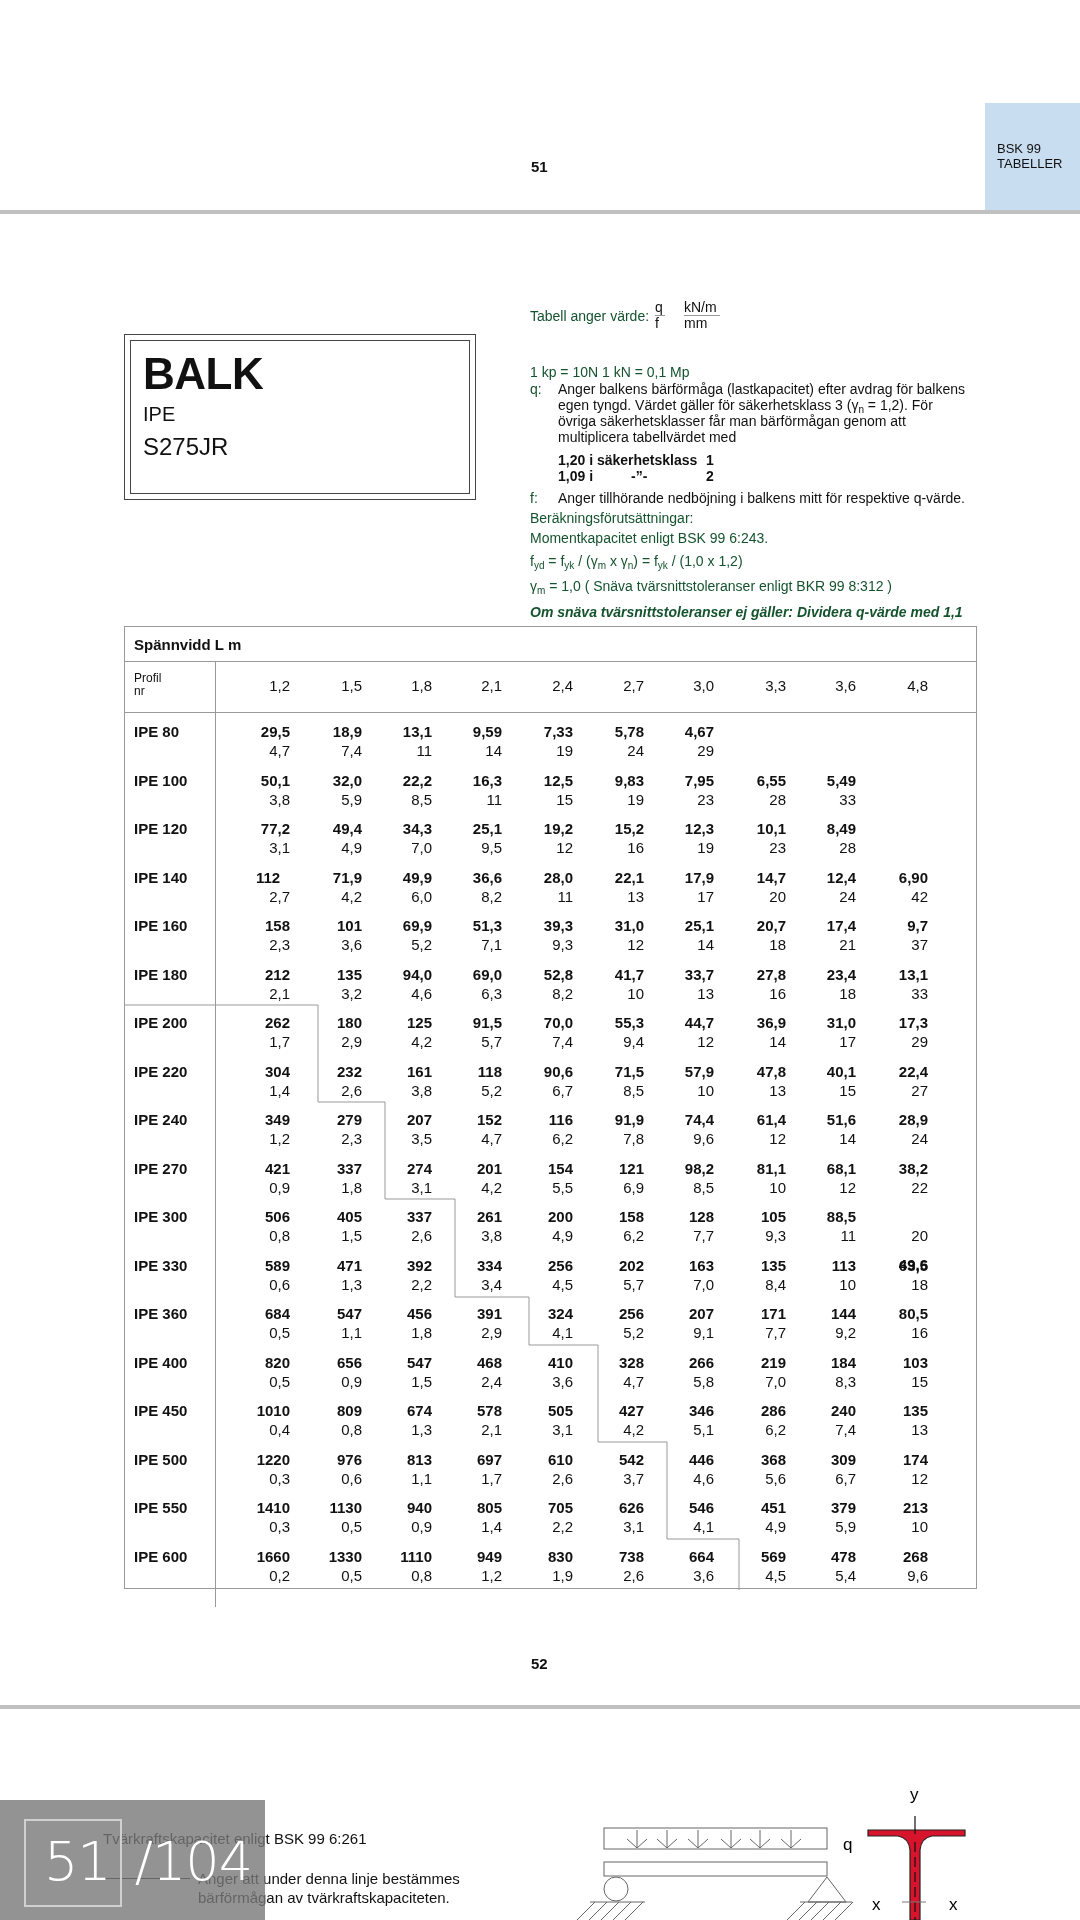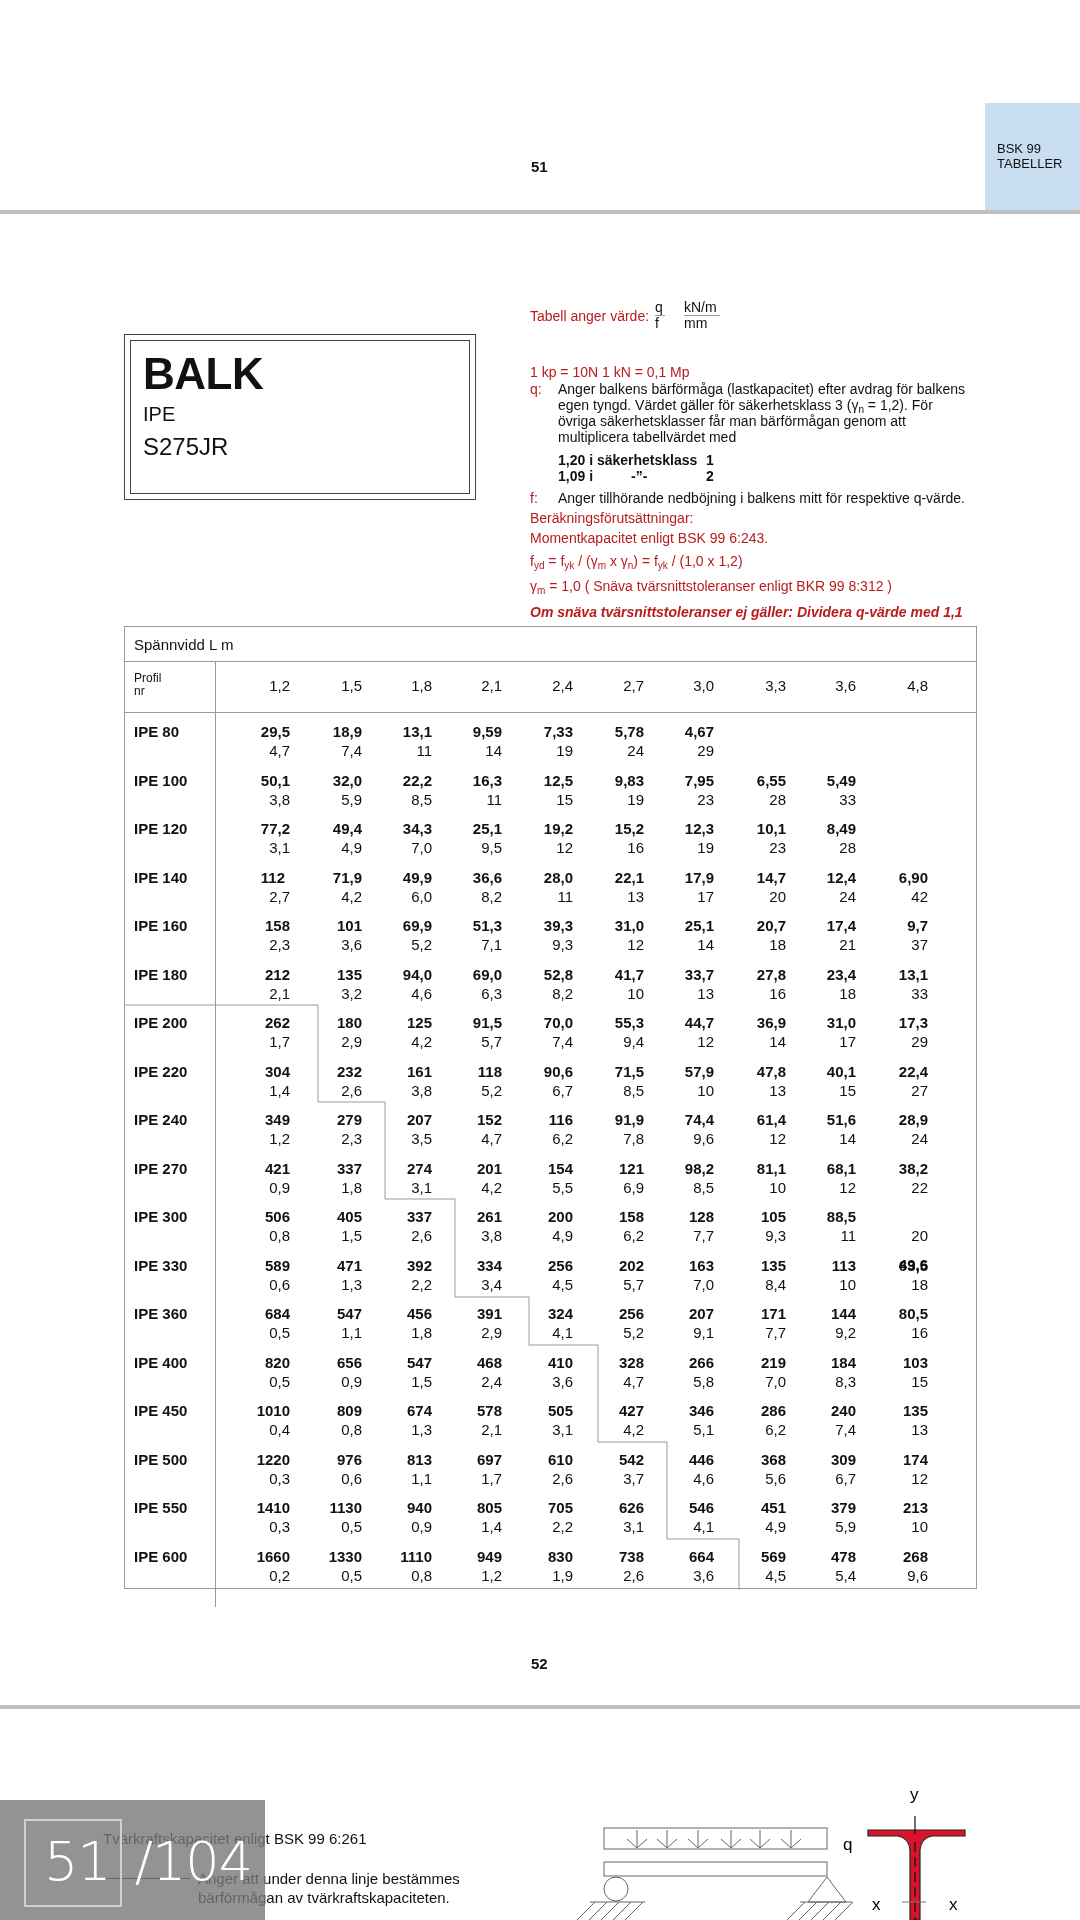--- a/index.html
+++ b/index.html
@@ -7,29 +7,29 @@
   .abs { position:absolute; }
   .page-num { position:absolute; font-size:15px; font-weight:bold; }
   .sep { position:absolute; left:0; width:1080px; height:4px; background:#c0c0c0; }
   .tab-label { position:absolute; left:985px; top:103px; width:95px; height:108px; background:#c9ddf0; }
   .tab-label div { position:absolute; left:12px; top:38px; font-size:13px; line-height:15px; color:#111; }
   .title-box { position:absolute; left:124px; top:334px; width:350px; height:164px; border:1.5px solid #444; }
   .title-box .inner { position:absolute; left:5px; top:5px; right:5px; bottom:5px; border:1.5px solid #444; }
   .title-box .t1 { position:absolute; left:18px; top:14px; font-size:44px; font-weight:bold; letter-spacing:-0.5px; }
   .title-box .t2 { position:absolute; left:18px; top:68px; font-size:20px; }
   .title-box .t3 { position:absolute; left:18px; top:98px; font-size:24px; }
-  .info { position:absolute; left:530px; font-size:14px; line-height:16px; color:#b91c1c; }
+  .info { position:absolute; left:530px; font-size:14px; line-height:16px; color:#14532d; }
   .info.bold { font-weight:bold; }
   .frac { position:absolute; font-size:14px; line-height:15px; }
   .frac .num { border-bottom:1px solid #999; display:block; }
   .hang { position:absolute; left:558px; font-size:14px; line-height:16px; width:430px; }
   sub { font-size:10px; vertical-align:-3px; line-height:0; }
   .tbl { position:absolute; left:124px; top:626px; width:853px; height:963px; border:1px solid #999; box-sizing:border-box; }
   .tbl .hrow1 { position:absolute; left:0; top:0; width:100%; height:34px; border-bottom:1px solid #999; }
-  .tbl .hrow1 span { position:absolute; left:9px; top:9px; font-size:15px; font-weight:normal; }
+  .tbl .hrow1 span { position:absolute; left:9px; top:9px; font-size:15px; font-weight:bold; }
   .tbl .hrow2 { position:absolute; left:0; top:35px; width:100%; height:50px; border-bottom:1px solid #999; }
   .tbl .profil { position:absolute; left:9px; top:10px; font-size:12px; line-height:13px; }
   .vline { position:absolute; left:90px; top:35px; width:1px; height:945px; background:#999; }
   .col-h { position:absolute; top:15px; font-size:15px; width:40px; text-align:right; }
   .row-label { position:absolute; left:9px; font-size:15px; font-weight:bold; }
   .cell-q { position:absolute; font-size:15px; font-weight:bold; width:60px; text-align:right; }
   .cell-f { position:absolute; font-size:15px; width:60px; text-align:right; }
   .stair { position:absolute; left:0; top:0; }
   .badge { position:absolute; left:0; top:1800px; width:265px; height:120px; background:rgba(120,120,120,0.8); }
   .badge .frame { position:absolute; left:24px; top:19px; width:94px; height:84px; border:2px solid #d0d0d0; }
@@ -175,21 +175,21 @@
         <div class="cell-f" style="left: 529px; top: 212px;">19</div>
         <div class="cell-q" style="left: 601px; top: 193px;">10,1</div>
         <div class="cell-f" style="left: 601px; top: 212px;">23</div>
         <div class="cell-q" style="left: 671px; top: 193px;">8,49</div>
         <div class="cell-f" style="left: 671px; top: 212px;">28</div>
         <div class="cell-q" style="left: 743px; top: 193px;"></div>
         <div class="cell-f" style="left: 743px; top: 212px;"></div>
       </div>
       <div>
         <div class="row-label" style="top: 241.5px;">IPE  140</div>
-        <div class="cell-q" style="left: 100px; top: 241.5px;">112</div>
+        <div class="cell-q" style="left: 113px; top: 241.5px; text-align: center;">112</div>
         <div class="cell-f" style="left: 105px; top: 260.5px;">2,7</div>
         <div class="cell-q" style="left: 177px; top: 241.5px;">71,9</div>
         <div class="cell-f" style="left: 177px; top: 260.5px;">4,2</div>
         <div class="cell-q" style="left: 247px; top: 241.5px;">49,9</div>
         <div class="cell-f" style="left: 247px; top: 260.5px;">6,0</div>
         <div class="cell-q" style="left: 317px; top: 241.5px;">36,6</div>
         <div class="cell-f" style="left: 317px; top: 260.5px;">8,2</div>
         <div class="cell-q" style="left: 388px; top: 241.5px;">28,0</div>
         <div class="cell-f" style="left: 388px; top: 260.5px;">11</div>
         <div class="cell-q" style="left: 459px; top: 241.5px;">22,1</div>

